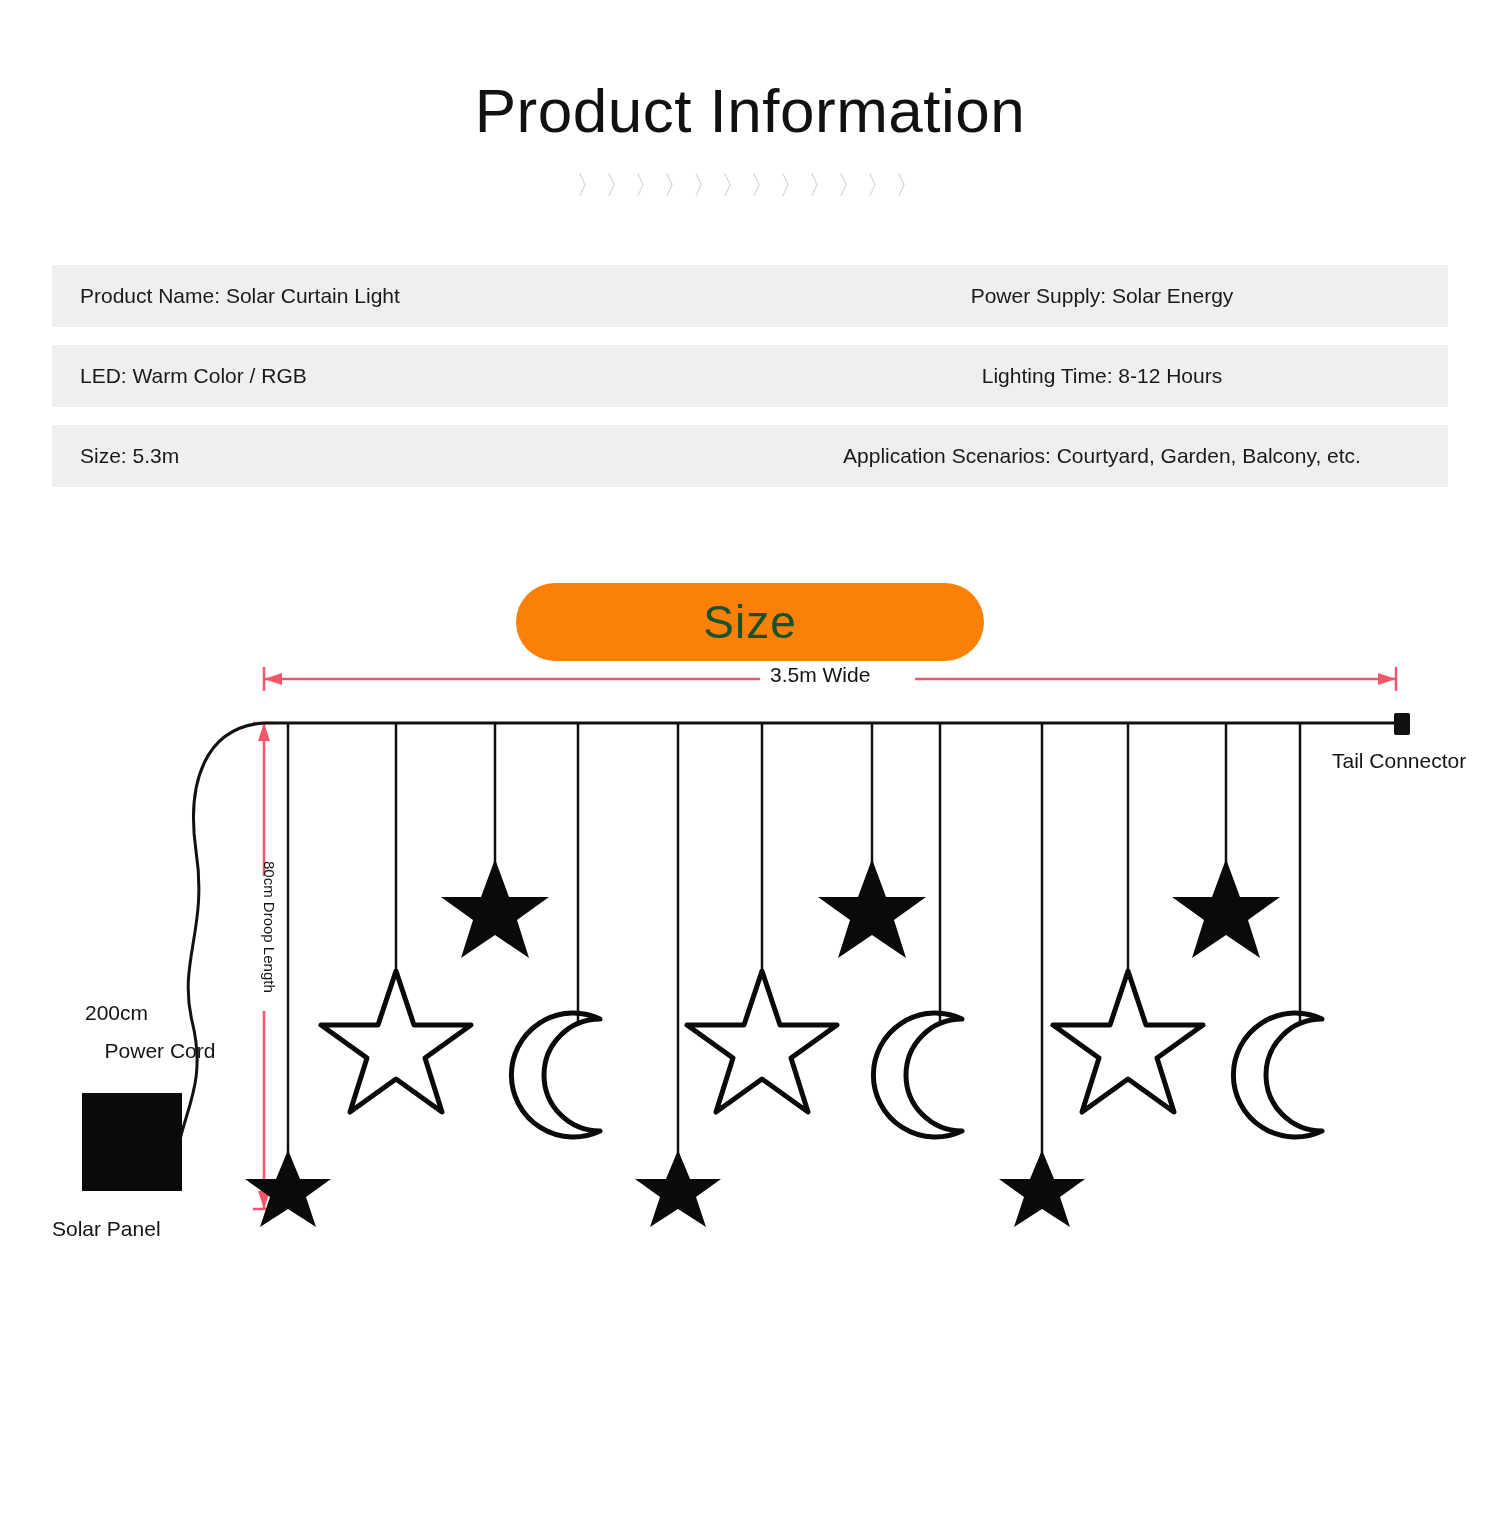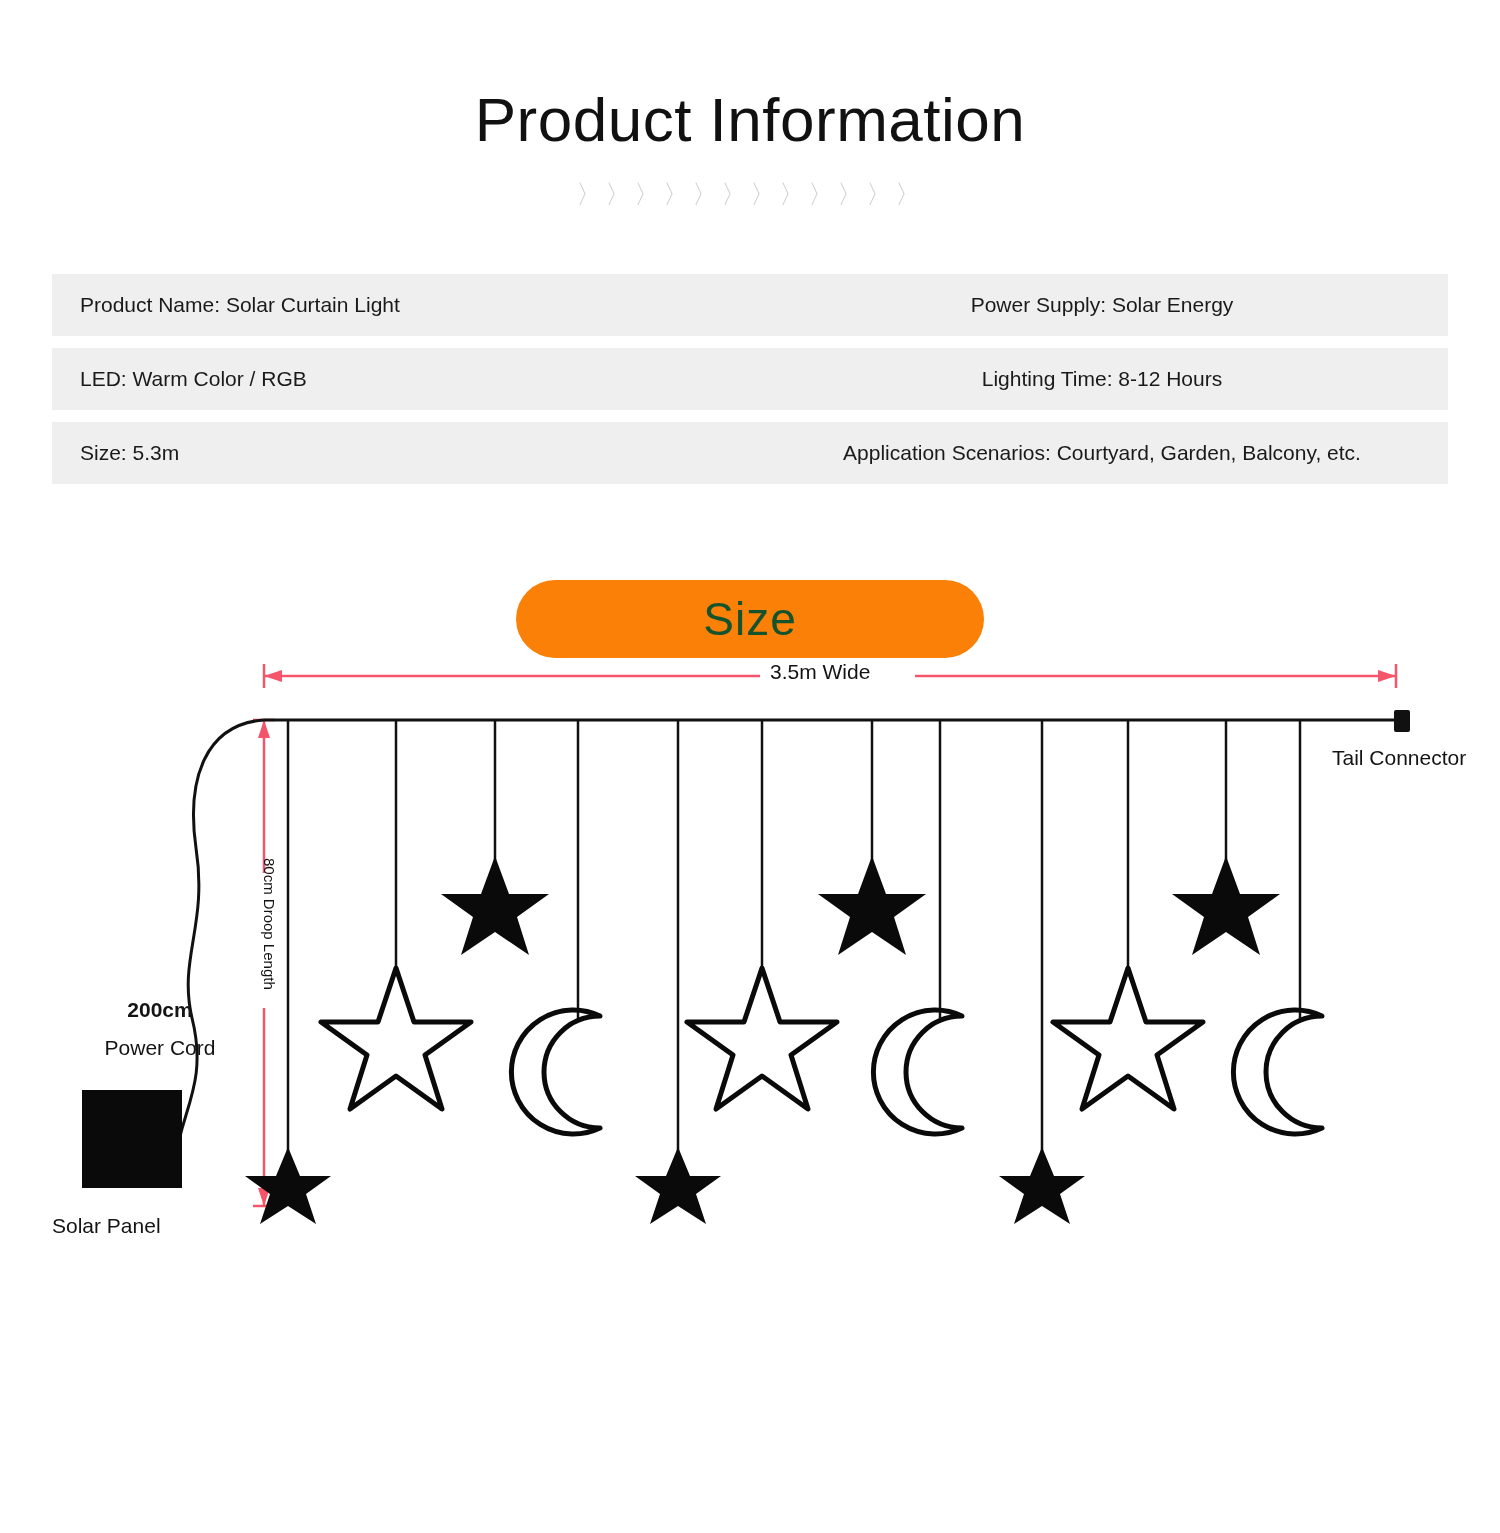--- a/index.html
+++ b/index.html
@@ -15,39 +15,39 @@
     position: relative;
     overflow: hidden;
   }
 
   
   .page-title {
     text-align: center;
     font-size: 62px;
     font-weight: 400;
     letter-spacing: 0.5px;
-    margin: 16px;
+    margin: 7px;
     padding-top: 68px;
     color: #111;
   }
   .chevron-row {
     text-align: center;
     margin-top: 22px;
     color: #cfcfcf;
     font-size: 26px;
     letter-spacing: 3px;
     font-family: "Liberation Sans", sans-serif;
   }
 
   
   .spec-table {
     margin: 62px 52px 0 52px;
     display: flex;
     flex-direction: column;
-    gap: 12px;
+    gap: 18px;
   }
   .spec-row {
     display: flex;
     background: #efefef;
     height: 62px;
     align-items: center;
   }
   .spec-cell {
     font-size: 21px;
     color: #1a1a1a;
@@ -206,18 +206,18 @@
     <g fill="none" stroke="#0a0a0a" stroke-width="5" stroke-linejoin="round">
       <path d="M600,358 A62,62 0 1 0 600,470 A50,50 0 1 1 600,358 Z"></path>
       <path d="M962,358 A62,62 0 1 0 962,470 A50,50 0 1 1 962,358 Z"></path>
       <path d="M1322,358 A62,62 0 1 0 1322,470 A50,50 0 1 1 1322,358 Z"></path>
     </g>
   </svg>
 
   <div class="lbl" style="left:770px; top:2px;">3.5m Wide</div>
   <div class="vert-label" style="left:278px; top:200px;">80cm Droop Length</div>
   <div class="lbl" style="left:1332px; top:88px;">Tail Connector</div>
-  <div class="lbl" style="left:85px; top:340px; text-align:center; width:150px;font-weight:bold;">200cm</div>
+  <div class="lbl" style="left:85px; top:340px; width:150px;">200cm</div>
   <div class="lbl" style="left:46px; top:378px; text-align:center; width:228px;">Power Cord</div>
   <div class="lbl" style="left:52px; top:556px;">Solar Panel</div>
 </div>
 
 <div class="bottom-strip"></div>
 
 </body></html>

